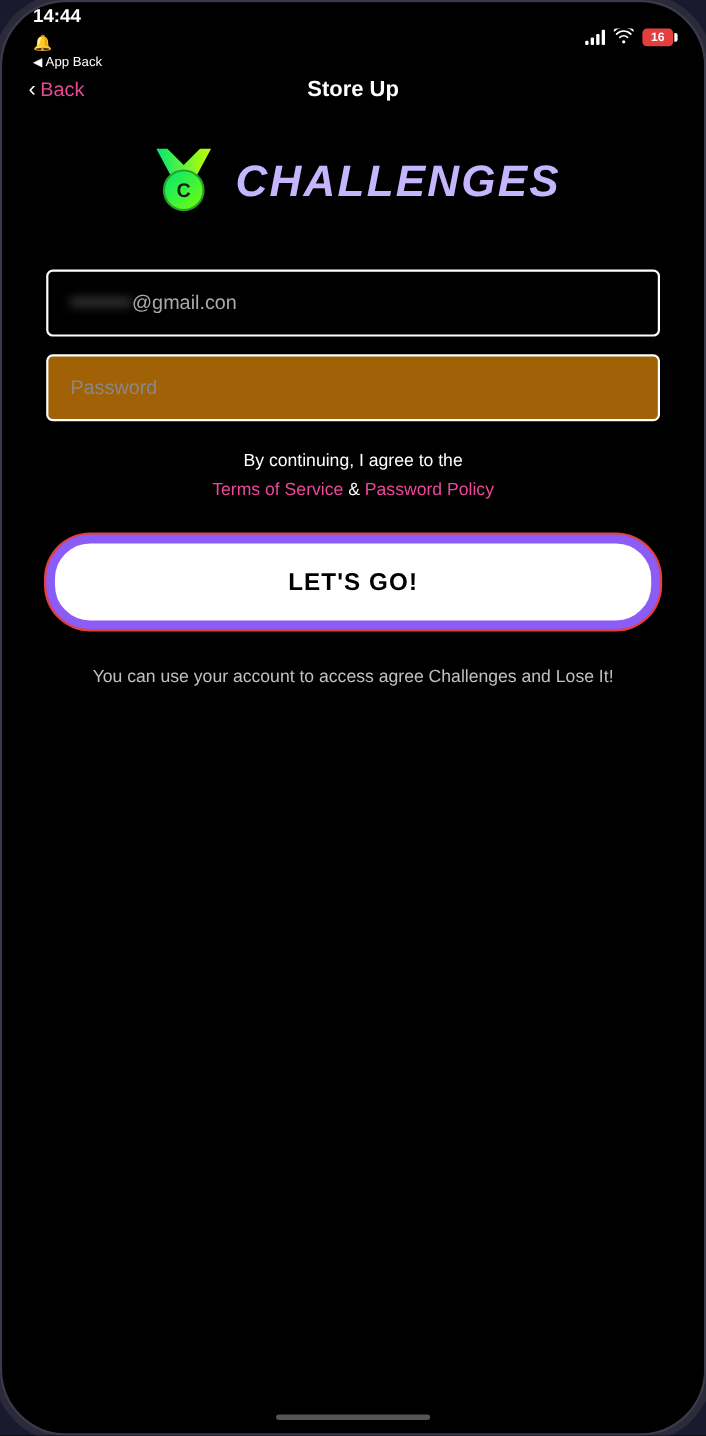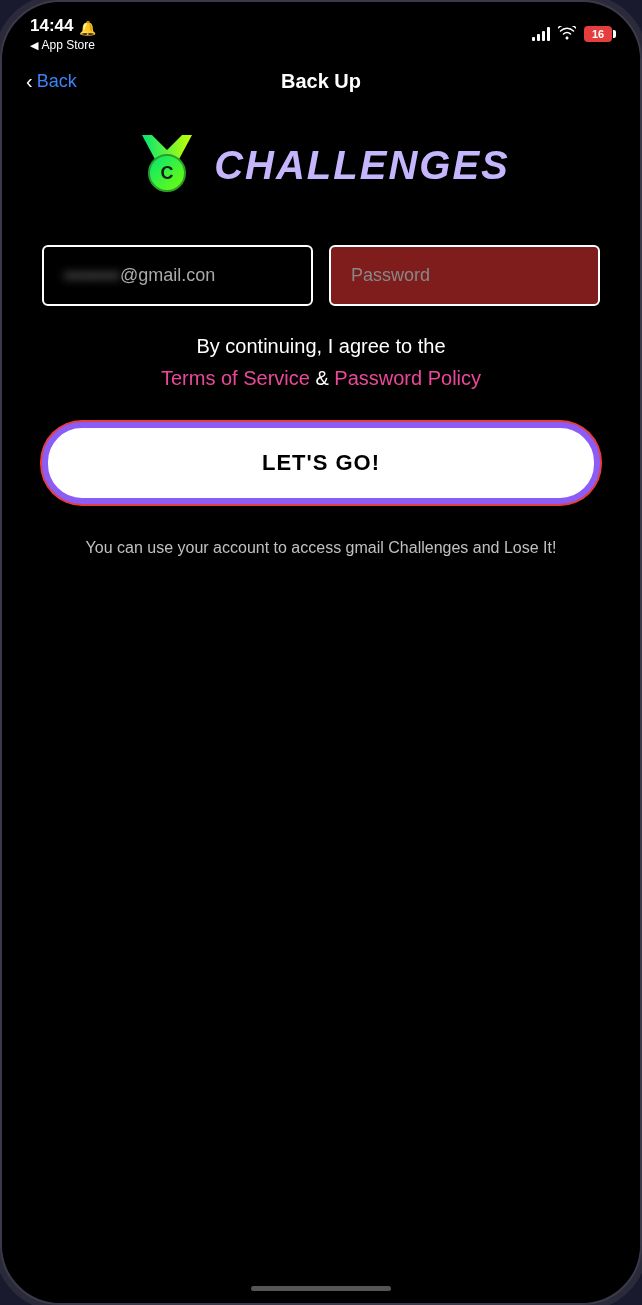--- a/index.html
+++ b/index.html
@@ -148,21 +148,21 @@
       border: none;
     }
 
     .back-chevron {
       font-size: 20px;
       color: #fff;
     }
 
     .back-label {
       font-size: 18px;
-      color: #3b82f6;
+      color: #ec4899;
     }
 
     .nav-title {
       position: absolute;
       left: 50%;
       transform: translateX(-50%);
       color: #fff;
       font-size: 20px;
       font-weight: 600;
     }
@@ -195,60 +195,61 @@
       font-weight: 900;
       color: #c4b5fd;
       letter-spacing: 2px;
       font-style: italic;
     }
 
     
     .form-container {
       width: 100%;
       display: flex;
+      flex-direction: column;
       gap: 16px;
       margin-bottom: 24px;
     }
 
     .input-field {
       width: 100%;
-      background: #7f1d1d;
+      background: #a16207;
       border: 2px solid #fff;
       border-radius: 6px;
       padding: 18px 20px;
       color: #fff;
       font-size: 18px;
       outline: none;
     }
 
     .input-field::placeholder {
       color: #888;
     }
 
     
     .terms-text {
       text-align: center;
       color: #fff;
-      font-size: 20px;
+      font-size: 16px;
       margin-bottom: 28px;
       line-height: 1.6;
     }
 
     .terms-link {
       color: #ec4899;
       text-decoration: none;
       cursor: pointer;
     }
 
     
     .cta-button {
       width: 100%;
       padding: 22px;
       background: #fff;
-      border: 6px solid #8b5cf6;
+      border: 8px solid #8b5cf6;
       border-radius: 40px;
       color: #000;
       font-size: 22px;
       font-weight: 900;
       letter-spacing: 1px;
       cursor: pointer;
       margin-bottom: 32px;
       outline: none;
       box-shadow: 0 0 0 2px #e53e3e;
     }
@@ -283,27 +284,27 @@
 </head>
 <body>
 
 <div class="phone-frame">
   <div class="phone-screen">
 
     <div class="dynamic-island"></div>
 
     <div class="status-bar">
       <div style="display:flex; flex-direction:column; gap:2px;">
-        <div style="display:flex; align-items:flex-end; gap:6px;">
+        <div style="display:flex; align-items:flex-start; gap:6px;flex-direction:column;">
           <span class="status-time">14:44</span>
           <span style="color:#fff; font-size:14px;">🔔</span>
         </div>
         <div style="display:flex; align-items:center; gap:3px; font-size:12px; color:#fff;">
           <span style="font-size:11px;">◀</span>
-          <span>App Store</span>
+          <span>App Back</span>
         </div>
       </div>
       <div class="status-right">
         <div class="signal-bars">
           <div class="signal-bar" style="height:4px;"></div>
           <div class="signal-bar" style="height:7px;"></div>
           <div class="signal-bar" style="height:10px;"></div>
           <div class="signal-bar" style="height:14px;"></div>
         </div>
         <span class="wifi-icon">
@@ -318,21 +319,21 @@
           <span>16</span>
         </div>
       </div>
     </div>
 
     <div class="nav-bar">
       <button class="back-button">
         <span class="back-chevron">‹</span>
         <span class="back-label">Back</span>
       </button>
-      <span class="nav-title">Back Up</span>
+      <span class="nav-title">Store Up</span>
     </div>
 
     <div class="main-content">
 
       <div class="logo-container">
         <div class="logo-icon">
           <svg width="70" height="60" viewBox="0 0 70 60">
 
             <polygon points="35,0 20,22 35,18 50,22" fill="none" stroke="none"></polygon>
 
@@ -366,20 +367,20 @@
 
       <div class="terms-text">
         <span>By continuing, I agree to the</span><br>
         <a class="terms-link">Terms of Service</a>
         <span> &amp; </span>
         <a class="terms-link">Password Policy</a>
       </div>
 
       <button class="cta-button">LET'S GO!</button>
 
-      <p class="subtitle-text">You can use your account to access gmail Challenges and Lose It!</p>
+      <p class="subtitle-text">You can use your account to access agree Challenges and Lose It!</p>
 
     </div>
 
     <div class="home-indicator"></div>
 
   </div>
 </div>
 
 </body></html>

